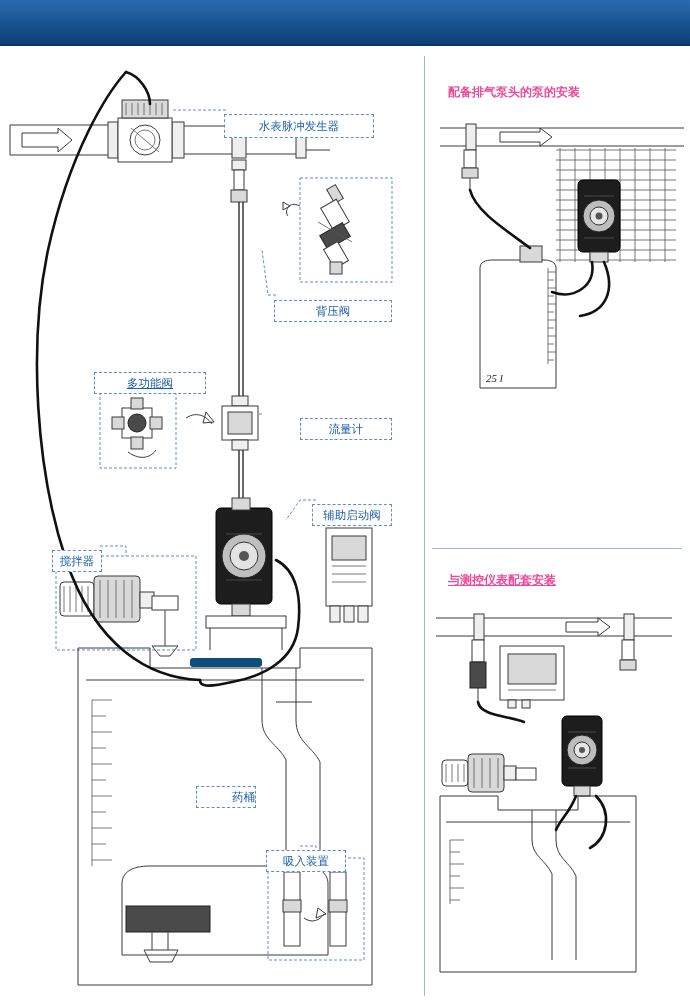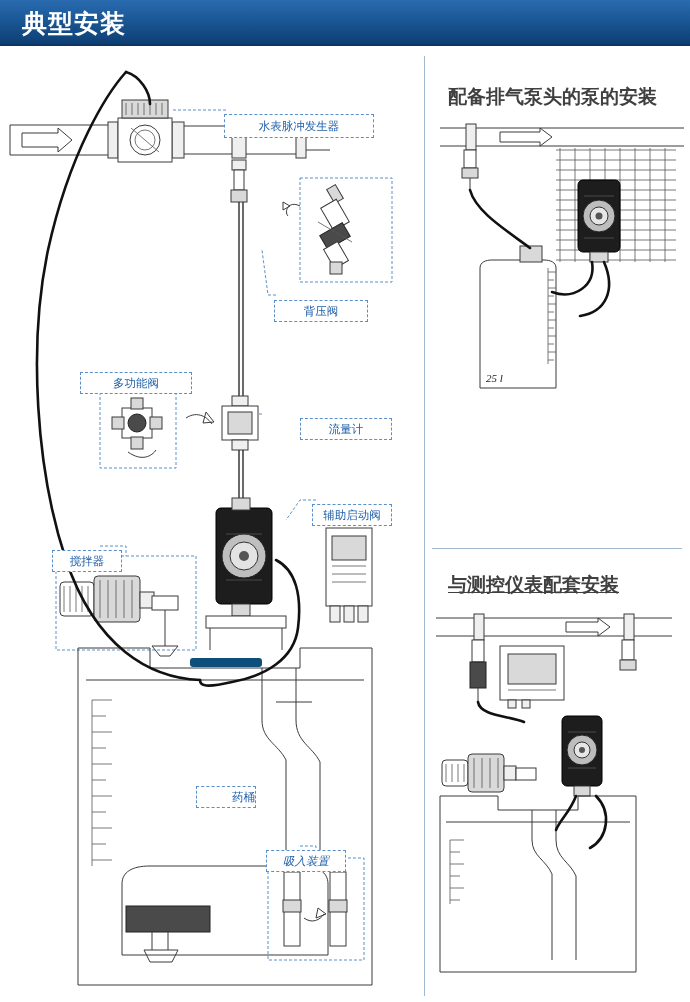--- a/index.html
+++ b/index.html
@@ -7,21 +7,21 @@
 
   
   .header{position:absolute;left:0;top:0;width:690px;height:46px;background:#1b4f8a;}
   .header .bar{position:absolute;left:0;top:0;width:690px;height:44px;
     background:linear-gradient(180deg,#2a6bb0 0%,#17538f 55%,#0e3f74 100%);}
   .header .title{position:absolute;left:22px;top:7px;font-size:25px;font-weight:bold;color:#ffffff;letter-spacing:1px;}
   .header .rule{position:absolute;left:0;top:44px;width:690px;height:2px;background:#0d3566;}
   .divider-v{position:absolute;left:424px;top:56px;width:1px;height:940px;background:#9fb8cf;}
   .divider-h{position:absolute;left:432px;top:548px;width:250px;height:1px;background:#9fb8cf;}
 
-  .sec-title{position:absolute;font-size:19px;font-weight:bold;color:#404040;text-align:right;}
+  .sec-title{position:absolute;font-size:12px;font-weight:bold;color:#ec4899;text-align:right;}
   .lbl{position:absolute;box-sizing:border-box;border:1px dashed #5b8fc9;background:#ffffff;
     color:#1f5fa8;font-size:11.5px;display:flex;align-items:center;justify-content:center;margin-top:16px;}
 
   svg{position:absolute;left:0;top:0;overflow:visible;}
   .ln{fill:none;stroke:#3b3b3b;stroke-width:1;}
   .ln2{fill:none;stroke:#2b2b2b;stroke-width:1.4;}
   .thick{fill:none;stroke:#111;stroke-width:2.6;stroke-linecap:round;}
   .thin{fill:none;stroke:#555;stroke-width:0.8;}
   .dash{fill:none;stroke:#5b8fc9;stroke-width:1;stroke-dasharray:3 2;}
   .gray{fill:#d9d9d9;stroke:#3b3b3b;stroke-width:1;}
@@ -29,21 +29,20 @@
   .white{fill:#ffffff;stroke:#3b3b3b;stroke-width:1;}
   .dark{fill:#4a4a4a;stroke:#222;stroke-width:1;}
   .black{fill:#1d1d1d;stroke:#000;stroke-width:1;}
   .tanktxt{font-size:11px;font-style:italic;fill:#222;font-family:"Liberation Serif",serif;}
 </style>
 </head>
 <body>
 
 <div class="header">
   <div class="bar"></div>
-  <div class="title">典型安装</div>
   <div class="rule"></div>
 </div>
 
 <div class="divider-v"></div>
 <div class="divider-h"></div>
 
 <svg width="690" height="1002">
 
   <g>
     <path class="ln" d="M10 125 L10 155 L112 155 L112 125 Z" fill="#ffffff"></path>
@@ -180,39 +179,39 @@
     <path class="dash" d="M316 500 L300 500 L286 520"></path>
     <path class="dash" d="M150 378 L137 378 L137 388"></path>
     <path class="dash" d="M100 546 L126 546 L126 556"></path>
     <path class="dash" d="M300 846 L316 846 L316 858"></path>
   </g>
 </svg>
 
 <div class="lbl" style="left:224px;top:98px;width:150px;height:24px;">
   <span>水表脉冲发生器</span>
 </div>
-<div class="lbl" style="left:274px;top:284px;width:94px;height:22px;">
+<div class="lbl" style="left:274px;top:284px;width:118px;height:22px;">
   <span>背压阀</span>
 </div>
-<div class="lbl" style="left:80px;top:356px;width:112px;height:22px;">
+<div class="lbl" style="left:94px;top:356px;width:112px;height:22px;text-decoration:underline;">
   <span>多功能阀</span>
 </div>
 <div class="lbl" style="left:300px;top:402px;width:92px;height:22px;">
   <span>流量计</span>
 </div>
 <div class="lbl" style="left:312px;top:488px;width:80px;height:22px;text-align:right;">
   <span>辅助启动阀</span>
 </div>
-<div class="lbl" style="left:52px;top:534px;width:70px;height:22px;">
+<div class="lbl" style="left:52px;top:534px;width:50px;height:22px;">
   <span>搅拌器</span>
 </div>
 <div class="lbl" style="left:196px;top:770px;width:60px;height:22px;justify-content:flex-end;">
   <span>药桶</span>
 </div>
-<div class="lbl" style="left:266px;top:834px;width:80px;height:22px;font-style:italic;">
+<div class="lbl" style="left:266px;top:834px;width:80px;height:22px;">
   <span>吸入装置</span>
 </div>
 
 <div class="sec-title" style="left:448px;top:84px;">配备排气泵头的泵的安装</div>
 
 <svg width="690" height="1002">
   <g>
 
     <path class="ln" d="M440 128 L684 128 M440 146 L684 146"></path>
     <path class="ln" d="M500 132 L540 132 L540 128 L552 137 L540 146 L540 142 L500 142 Z" fill="#ffffff"></path>

